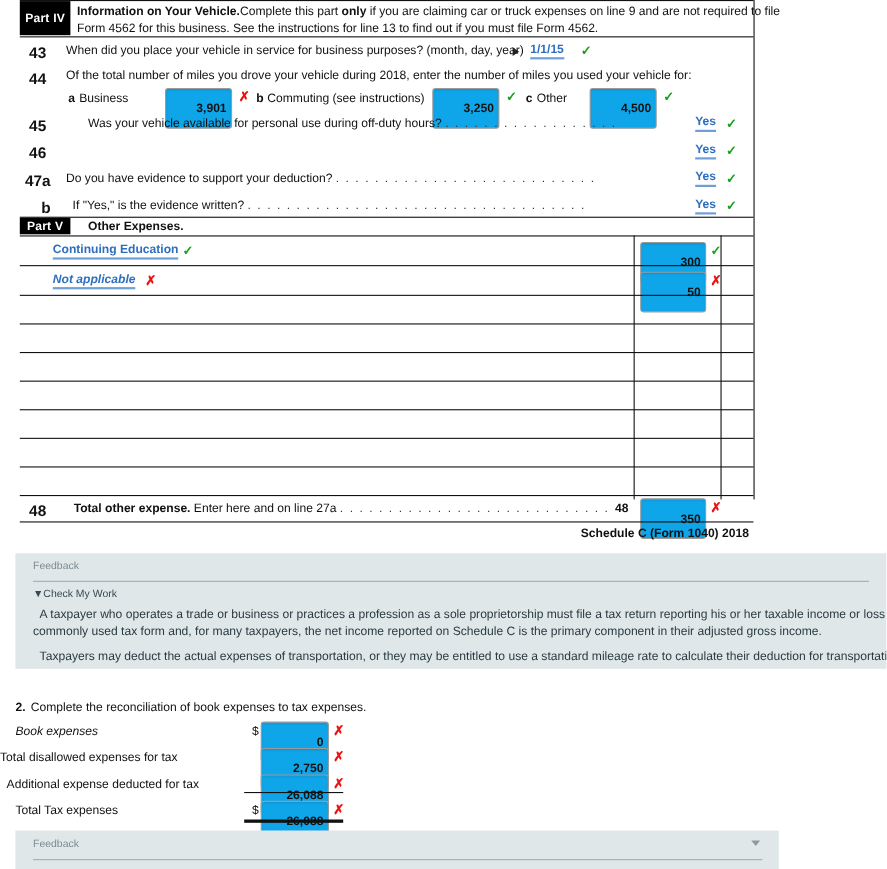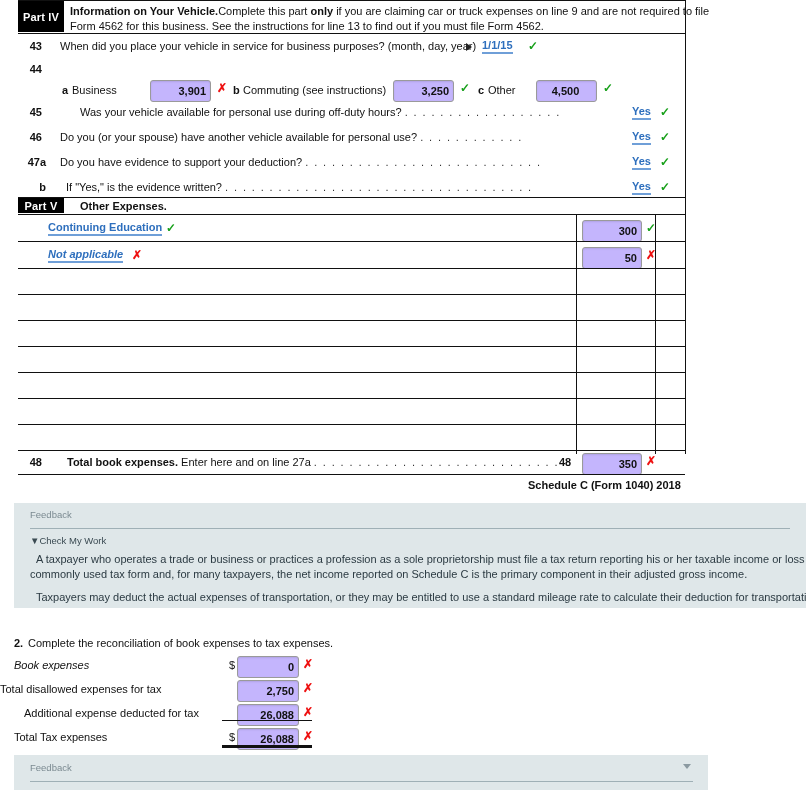--- a/index.html
+++ b/index.html
@@ -49,42 +49,42 @@
   }
   .vrule {
     position: absolute;
     background: #111111;
     width: 1px;
   }
 
   .lineno {
     position: absolute;
     font-weight: bold;
-    font-size: 11px;
+    font-size: 14px;
     text-align: right;
   }
 
   .lbl { position: absolute; font-size: 11px; white-space: nowrap; }
 
   
   .ibox {
     position: absolute;
     box-sizing: border-box;
     border: 1px solid #9a9a9a;
     border-radius: 3px;
-    background: #c4b5fd;
+    background: #0ea5e9;
     box-shadow: inset 0 1px 2px rgba(0,0,0,.10);
     font-family: "Liberation Sans", sans-serif;
     font-size: 11px;
     font-weight: bold;
     color: #111111;
     text-align: right;
     padding: 0 4px 0 2px;
     line-height: 17px;
-    height: 22px;
+    height: 37px;
   }
 
   .bluelink {
     position: absolute;
     color: #2e6fbd;
     font-weight: bold;
     text-decoration: none;
     border-bottom: 2px solid #6f9fd8;
     padding-bottom: 1px;
     white-space: nowrap;
@@ -169,43 +169,43 @@
 
   <div class="rule" style="left:18px; top:33px; width:667px;"></div>
 
   <div class="lineno" style="left:20px; top:40px; width:22px;">43</div>
   <div class="lbl" style="left:60px; top:40px;">When did you place your vehicle in service for business purposes? (month, day, year)</div>
   <div class="arrowhead" style="left:466px; top:43px;"></div>
   <div class="bluelink" style="left:482px; top:39px;">1/1/15</div>
   <div class="abs chk" style="left:528px; top:39px;">✓</div>
 
   <div class="lineno" style="left:20px; top:63px; width:22px;">44</div>
+  <div class="lbl" style="left:60px; top:63px;">Of the total number of miles you drove your vehicle during 2018, enter the number of miles you used your vehicle for:</div>
 
   <div class="lbl bold" style="left:62px; top:84px;">a</div>
   <div class="lbl" style="left:72px; top:84px;">Business</div>
   <input class="ibox" style="left: 150px; top: 80px; width: 61px;" readonly="" value="3,901">
   <div class="abs xmk" style="left:217px; top:81px;">✗</div>
 
   <div class="lbl bold" style="left:233px; top:84px;">b</div>
   <div class="lbl" style="left:243px; top:84px;">Commuting (see instructions)</div>
   <input class="ibox" style="left: 393px; top: 80px; width: 61px;" readonly="" value="3,250">
   <div class="abs chk" style="left:460px; top:81px;">✓</div>
 
   <div class="lbl bold" style="left:478px; top:84px;">c</div>
   <div class="lbl" style="left:488px; top:84px;">Other</div>
-  <input class="ibox" style="left: 536px; top: 80px; width: 61px; text-align: center;" readonly="" value="4,500">
+  <input class="ibox" style="left: 536px; top: 80px; width: 61px;" readonly="" value="4,500">
   <div class="abs chk" style="left:603px; top:81px;">✓</div>
 
   <div class="lineno" style="left:20px; top:106px; width:22px;">45</div>
   <div class="lbl" style="left:60px; top:106px;margin-left:20px;"><span>Was your vehicle available for personal use during off-duty hours?</span> <span class="dots">. . . . . . . . . . . . . . . . . .</span></div>
   <div class="bluelink" style="left:632px; top:105px;">Yes</div>
   <div class="abs chk" style="left:660px; top:105px;">✓</div>
 
   <div class="lineno" style="left:20px; top:131px; width:22px;">46</div>
-  <div class="lbl" style="left:60px; top:131px;"><span>Do you (or your spouse) have another vehicle available for personal use?</span> <span class="dots">. . . . . . . . . . . .</span></div>
   <div class="bluelink" style="left:632px; top:130px;">Yes</div>
   <div class="abs chk" style="left:660px; top:130px;">✓</div>
 
   <div class="lineno" style="left:18px; top:156px; width:28px;">47a</div>
   <div class="lbl" style="left:60px; top:156px;"><span>Do you have evidence to support your deduction?</span> <span class="dots">. . . . . . . . . . . . . . . . . . . . . . . . . . .</span></div>
   <div class="bluelink" style="left:632px; top:155px;">Yes</div>
   <div class="abs chk" style="left:660px; top:155px;">✓</div>
 
   <div class="lineno" style="left:18px; top:181px; width:28px;">b</div>
   <div class="lbl" style="left:66px; top:181px;"><span>If "Yes," is the evidence written?</span> <span class="dots">. . . . . . . . . . . . . . . . . . . . . . . . . . . . . . . . . . .</span></div>
@@ -243,21 +243,21 @@
 
   <div class="abs" style="left:40px; top:270px; width:530px; height:22px;"></div>
   <div class="abs" style="left:40px; top:296px; width:530px; height:22px;"></div>
   <div class="abs" style="left:40px; top:322px; width:530px; height:22px;"></div>
   <div class="abs" style="left:40px; top:348px; width:530px; height:22px;"></div>
   <div class="abs" style="left:40px; top:374px; width:530px; height:22px;"></div>
   <div class="abs" style="left:40px; top:400px; width:530px; height:22px;"></div>
   <div class="abs" style="left:40px; top:426px; width:530px; height:22px;"></div>
 
   <div class="lineno" style="left:20px; top:456px; width:22px;">48</div>
-  <div class="lbl" style="left:67px; top:456px;"><span class="bold">Total book expenses.</span><span> Enter here and on line 27a</span> <span class="dots">. . . . . . . . . . . . . . . . . . . . . . . . . . . .</span></div>
+  <div class="lbl" style="left:67px; top:456px;"><span class="bold">Total other expense.</span><span> Enter here and on line 27a</span> <span class="dots">. . . . . . . . . . . . . . . . . . . . . . . . . . . .</span></div>
   <div class="lbl bold" style="left:559px; top:456px;">48</div>
   <input class="ibox" style="left: 582px; top: 453px; width: 60px;" readonly="" value="350">
   <div class="abs xmk" style="left:646px; top:454px;">✗</div>
   <div class="rule" style="left:18px; top:474px; width:667px;"></div>
 
   <div class="lbl bold" style="left:528px; top:479px;">Schedule C (Form 1040) 2018</div>
 </div>
 
 <div class="fbpanel" style="left:14px; top:503px; width:792px; height:105px;">
 </div>
@@ -276,21 +276,21 @@
 <div class="recon-lbl" style="left:14px; top:659px;font-style:italic;">Book expenses</div>
 <div class="dollar" style="left:229px; top:659px;">$</div>
 <input class="ibox" style="left: 237px; top: 656px; width: 62px;" readonly="" value="0">
 <div class="abs xmk" style="left:303px; top:657px;">✗</div>
 
 <div class="recon-lbl" style="left:0; top:683px;">Total disallowed expenses for tax</div>
 <div class="dollar" style="left:229px; top:683px;"></div>
 <input class="ibox" style="left: 237px; top: 680px; width: 62px;" readonly="" value="2,750">
 <div class="abs xmk" style="left:303px; top:681px;">✗</div>
 
-<div class="recon-lbl" style="left:24px; top:707px;">Additional expense deducted for tax</div>
+<div class="recon-lbl" style="left:6px; top:707px;">Additional expense deducted for tax</div>
 <div class="dollar" style="left:229px; top:707px;"></div>
 <input class="ibox" style="left: 237px; top: 704px; width: 62px;" readonly="" value="26,088">
 <div class="abs xmk" style="left:303px; top:705px;">✗</div>
 
 <div class="recon-rule" style="left:222px; top:720px; width:90px;"></div>
 
 <div class="recon-lbl" style="left:14px; top:731px;">Total Tax expenses</div>
 <div class="dollar" style="left:229px; top:731px;">$</div>
 <input class="ibox" style="left: 237px; top: 728px; width: 62px;" readonly="" value="26,088">
 <div class="abs xmk" style="left:303px; top:729px;">✗</div>

